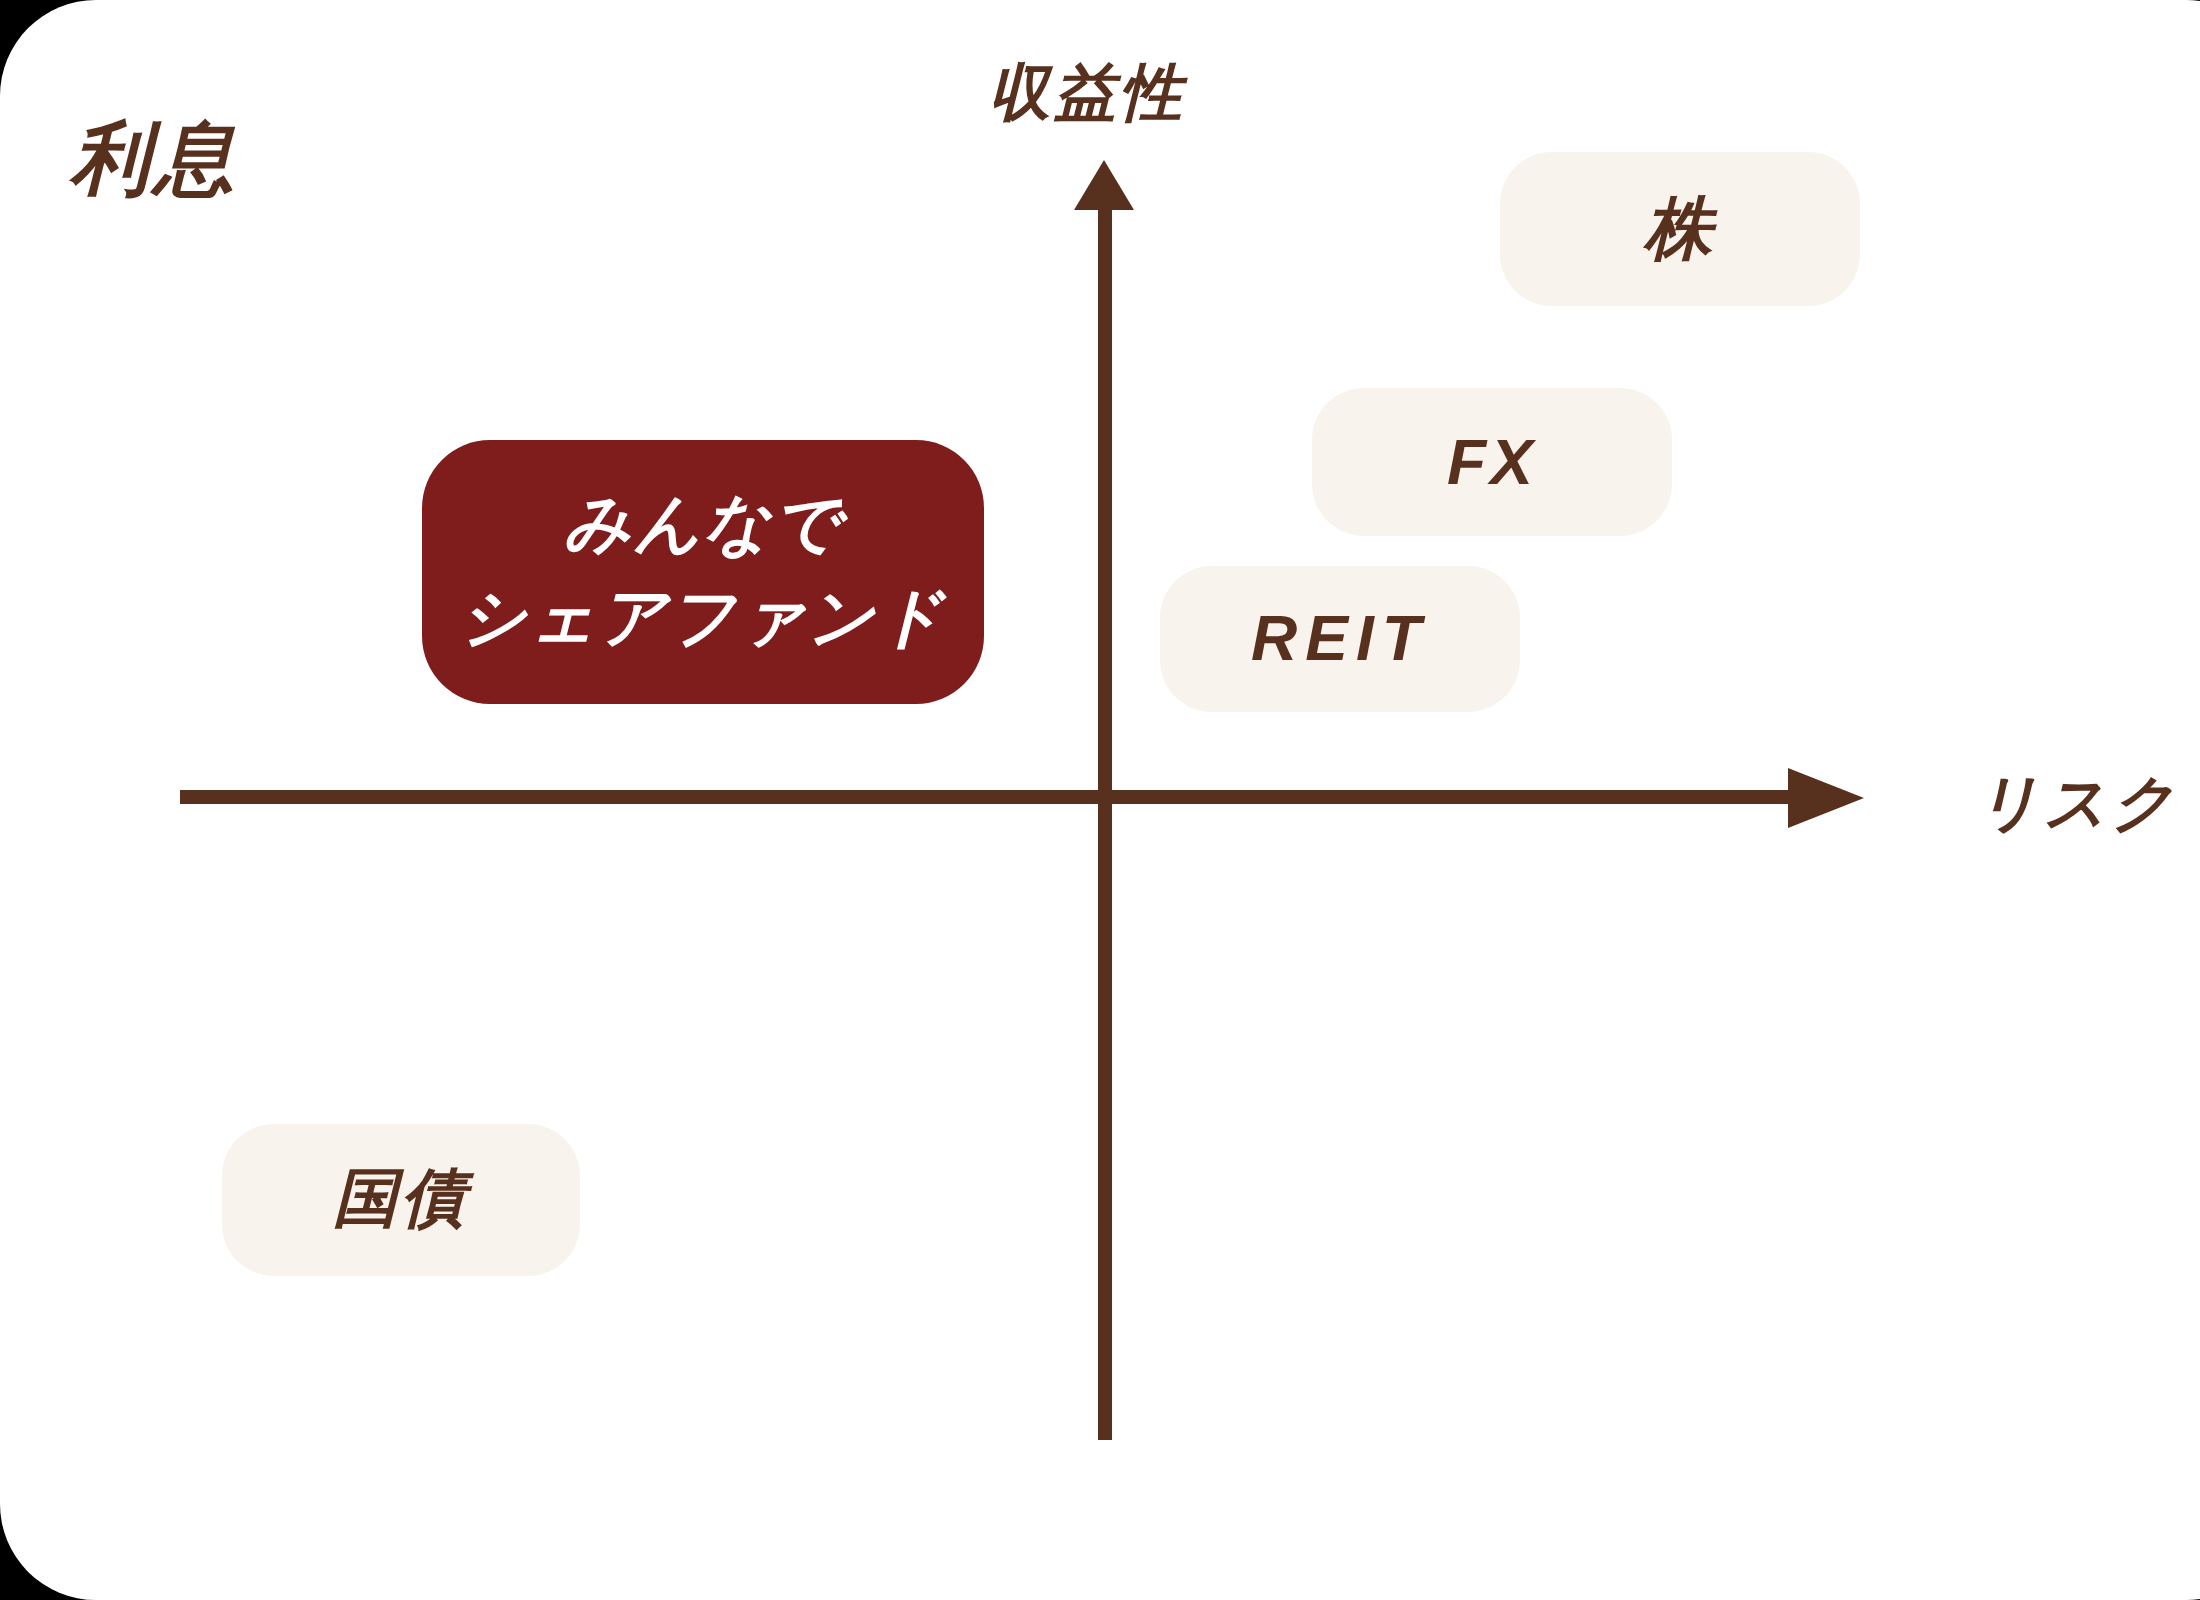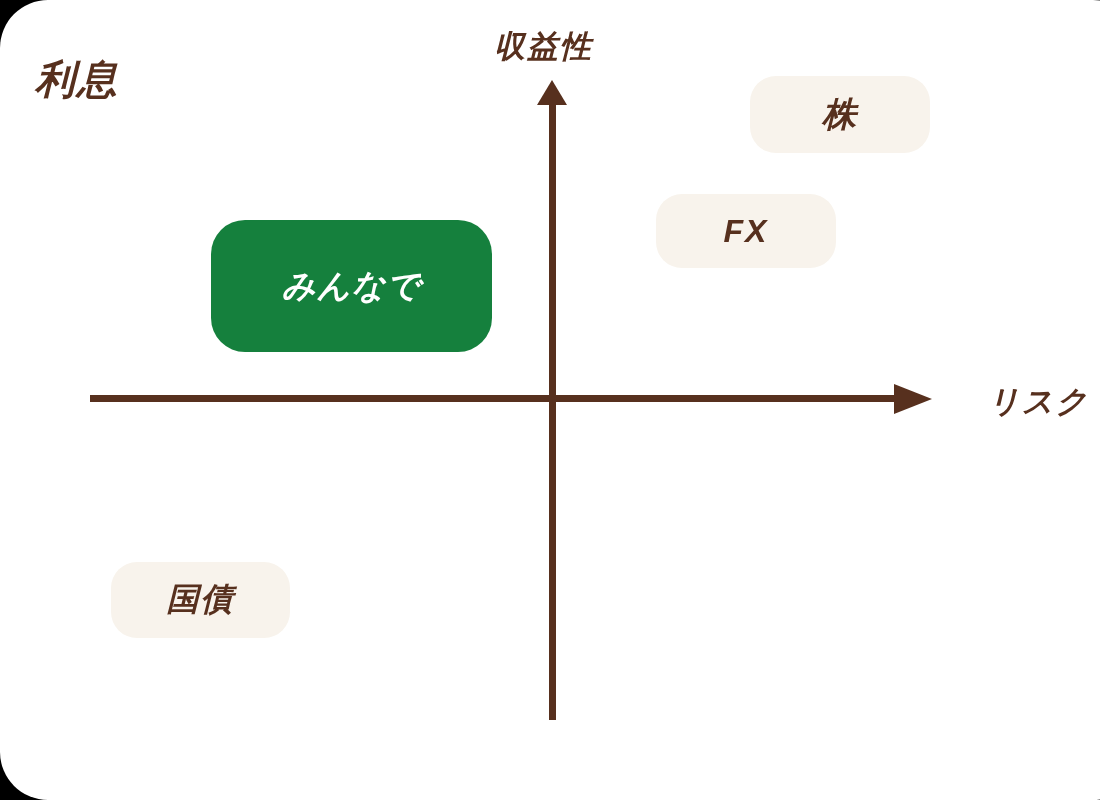--- a/index.html
+++ b/index.html
@@ -27,21 +27,21 @@
   .node{position:absolute;display:flex;align-items:center;justify-content:center;
         border-radius:26px;background:#f8f3ec;color:#57301e;
         font-weight:bold;font-style:italic;font-size:32px;letter-spacing:2px;}
   .node-kabu{left:750px;top:76px;width:180px;height:77px;font-size:34px;}
   .node-fx{left:656px;top:194px;width:180px;height:74px;}
   .node-reit{left:580px;top:283px;width:180px;height:73px;letter-spacing:4px;}
   .node-kokusai{left:111px;top:562px;width:179px;height:76px;}
   .node-ginko{left:91px;top:640px;width:180px;height:76px;}
 
   .node-minna{left:211px;top:220px;width:281px;height:132px;border-radius:34px;
-              background:#15803d;color:#ffffff;flex-direction:column;
+              background:#7f1d1d;color:#ffffff;flex-direction:column;
               font-size:33px;line-height:1.42;letter-spacing:1px;}
 </style>
 </head>
 <body>
 
 <div class="stage">
   <div class="card">
 
     <div class="title">利息</div>
 
@@ -54,23 +54,27 @@
     <div class="x-arrowhead"></div>
 
     <div class="node node-kabu">
       <span>株</span>
     </div>
 
     <div class="node node-fx">
       <span>FX</span>
     </div>
 
+    <div class="node node-reit">
+      <span>REIT</span>
+    </div>
 
     <div class="node node-minna">
       <span>みんなで</span>
+      <span>シェアファンド</span>
     </div>
 
     <div class="node node-kokusai">
       <span>国債</span>
     </div>
 
 
   </div>
 </div>
 

